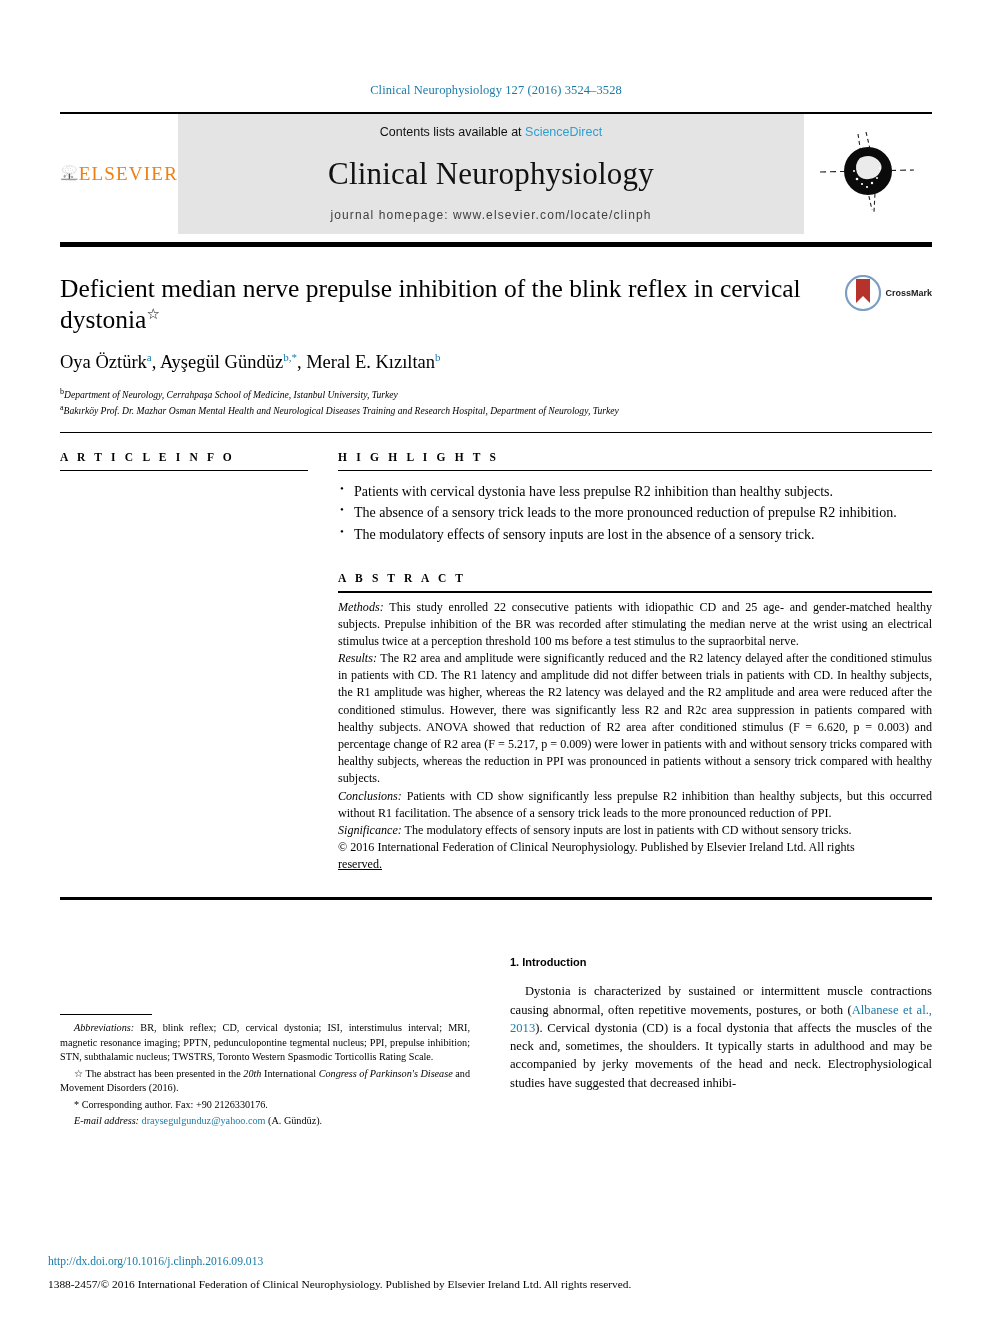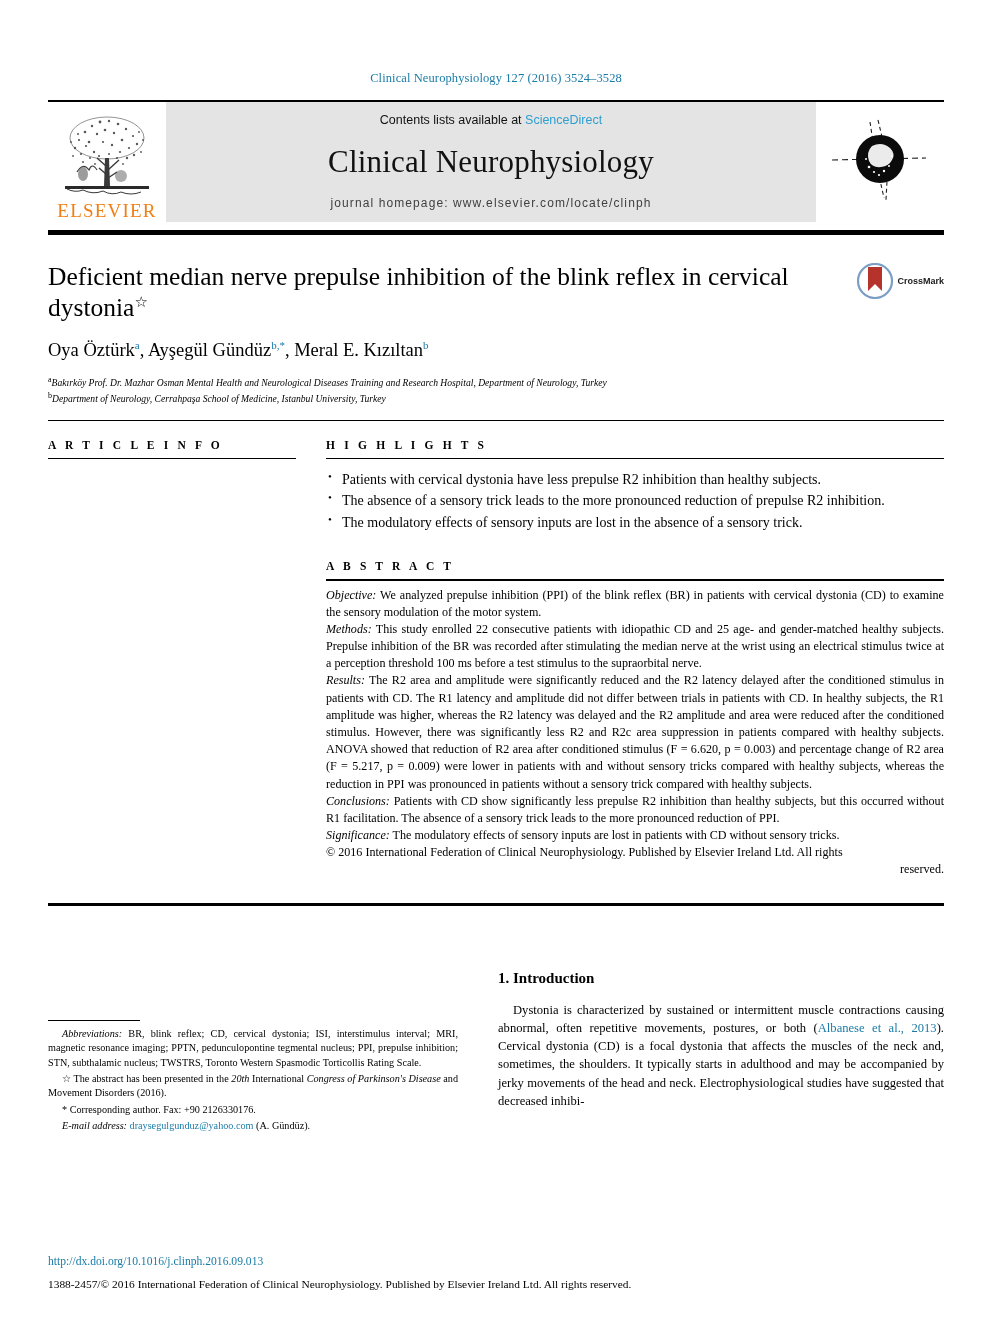--- a/index.html
+++ b/index.html
@@ -7,21 +7,21 @@
     margin: 0; padding: 0;
     background: #ffffff;
   }
   body {
     width: 992px; height: 1323px;
     font-family: "Liberation Serif", serif;
     color: #000;
     position: relative;
     overflow: hidden;
   }
-  .page { position: relative; width: 992px; height: 1323px; padding: 0; }
+  .page { position: relative; width: 992px; height: 1323px; padding: 12px; }
 
   
   .running-head {
     text-align: center;
     color: #1a7ba8;
     font-family: "Liberation Serif", serif;
     font-size: 12.5px;
     letter-spacing: .1px;
     padding-top: 71px;
   }
@@ -30,21 +30,21 @@
   .masthead {
     margin: 14px 48px 0 48px;
     border-top: 2.5px solid #000;
     padding-top: 0;
     display: flex;
     align-items: stretch;
     height: 122px;
   }
   .elsevier-logo {
     width: 118px; flex: 0 0 118px;
-    display: flex; flex-direction: column;
+    display: flex; flex-direction: row;
     align-items: center; justify-content: flex-end;
     padding-bottom: 2px;
   }
   .tree-svg { display:block; }
   .elsevier-word {
     font-family: "Liberation Serif", serif;
     color: #f07f13;
     font-size: 19px;
     letter-spacing: 1.2px;
     line-height: 1;
@@ -168,21 +168,21 @@
   .abs-body {
     font-family: "Liberation Serif", serif;
     font-size: 12.1px;
     line-height: 1.42;
     text-align: justify;
     margin-top: 6px;
   }
   .abs-body p { margin: 0; }
   .abs-body .lbl { font-style: italic; }
   .abs-body .copyright { text-align: justify; }
-  .abs-body .copyright-last { text-align: right; }
+  .abs-body .copyright-last { text-align: left; text-decoration: underline; }
 
   .rule-mid { margin: 24px 48px 0 48px; height: 3px; background: #000; }
 
   
   .bottom-cols {
     margin: 56px 48px 0 48px;
     display: flex;
     align-items: flex-start;
   }
   .bottom-left { width: 410px; flex: 0 0 410px; position: relative; padding-top: 58px; }
@@ -194,24 +194,24 @@
     font-size: 10.2px;
     line-height: 1.42;
     text-align: justify;
   }
   .footnotes p { margin: 0 0 2px 0; }
   .footnotes .ital { font-style: italic; }
   .footnotes .indent { text-indent: 14px; }
   .footnotes a, .link { color: #1a7ba8; text-decoration: none; }
 
   .intro-head {
-    font-family: Liberation Serif, serif;
-    font-size: 15px;
+    font-family: Liberation Sans, sans-serif;
+    font-size: 11px;
     font-weight: bold;
-    margin: 8px 0 14px 0;
+    margin: 0 0 14px 0;
   }
   .intro-body {
     font-family: "Liberation Serif", serif;
     font-size: 12.6px;
     line-height: 1.45;
     text-align: justify;
     margin: 0;
     text-indent: 15px;
   }
   .cite { color: #1a7ba8; }
@@ -339,22 +339,22 @@
       <span class="crossmark-label">CrossMark</span>
     </div>
 
     <h1 class="paper-title"><span>Deficient median nerve prepulse inhibition of the blink reflex in cervical dystonia</span><span class="star">☆</span></h1>
 
     <div class="authors">
       <span>Oya Öztürk</span><sup>a</sup>, <span>Ayşegül Gündüz</span><sup>b,*</sup>, <span>Meral E. Kızıltan</span><sup>b</sup>
     </div>
 
     <div class="affils">
+      <div><sup>b</sup><span>Department of Neurology, Cerrahpaşa School of Medicine, Istanbul University, Turkey</span></div>
       <div><sup>a</sup><span>Bakırköy Prof. Dr. Mazhar Osman Mental Health and Neurological Diseases Training and Research Hospital, Department of Neurology, Turkey</span></div>
-      <div><sup>b</sup><span>Department of Neurology, Cerrahpaşa School of Medicine, Istanbul University, Turkey</span></div>
     </div>
   </div>
 
   <div class="rule-thin-full"></div>
 
   <div class="cols">
 
     <div class="col-left">
       <div class="sec-head">A R T I C L E    I N F O</div>
       <div class="hr-light"></div>
@@ -366,21 +366,20 @@
       <ul class="hl-list">
         <li>Patients with cervical dystonia have less prepulse R2 inhibition than healthy subjects.</li>
         <li>The absence of a sensory trick leads to the more pronounced reduction of prepulse R2 inhibition.</li>
         <li>The modulatory effects of sensory inputs are lost in the absence of a sensory trick.</li>
       </ul>
 
       <div class="abstract-wrap">
         <div class="sec-head">A B S T R A C T</div>
         <div class="abstract-rule"></div>
         <div class="abs-body">
-          <p><span class="lbl">Objective:</span><span> We analyzed prepulse inhibition (PPI) of the blink reflex (BR) in patients with cervical dystonia (CD) to examine the sensory modulation of the motor system.</span></p>
           <p><span class="lbl">Methods:</span><span> This study enrolled 22 consecutive patients with idiopathic CD and 25 age- and gender-matched healthy subjects. Prepulse inhibition of the BR was recorded after stimulating the median nerve at the wrist using an electrical stimulus twice at a perception threshold 100 ms before a test stimulus to the supraorbital nerve.</span></p>
           <p><span class="lbl">Results:</span><span> The R2 area and amplitude were significantly reduced and the R2 latency delayed after the conditioned stimulus in patients with CD. The R1 latency and amplitude did not differ between trials in patients with CD. In healthy subjects, the R1 amplitude was higher, whereas the R2 latency was delayed and the R2 amplitude and area were reduced after the conditioned stimulus. However, there was significantly less R2 and R2c area suppression in patients compared with healthy subjects. ANOVA showed that reduction of R2 area after conditioned stimulus (F = 6.620, p = 0.003) and percentage change of R2 area (F = 5.217, p = 0.009) were lower in patients with and without sensory tricks compared with healthy subjects, whereas the reduction in PPI was pronounced in patients without a sensory trick compared with healthy subjects.</span></p>
           <p><span class="lbl">Conclusions:</span><span> Patients with CD show significantly less prepulse R2 inhibition than healthy subjects, but this occurred without R1 facilitation. The absence of a sensory trick leads to the more pronounced reduction of PPI.</span></p>
           <p><span class="lbl">Significance:</span><span> The modulatory effects of sensory inputs are lost in patients with CD without sensory tricks.</span></p>
           <p class="copyright">© 2016 International Federation of Clinical Neurophysiology. Published by Elsevier Ireland Ltd. All rights</p>
           <p class="copyright-last">reserved.</p>
         </div>
       </div>
     </div>
   </div>

